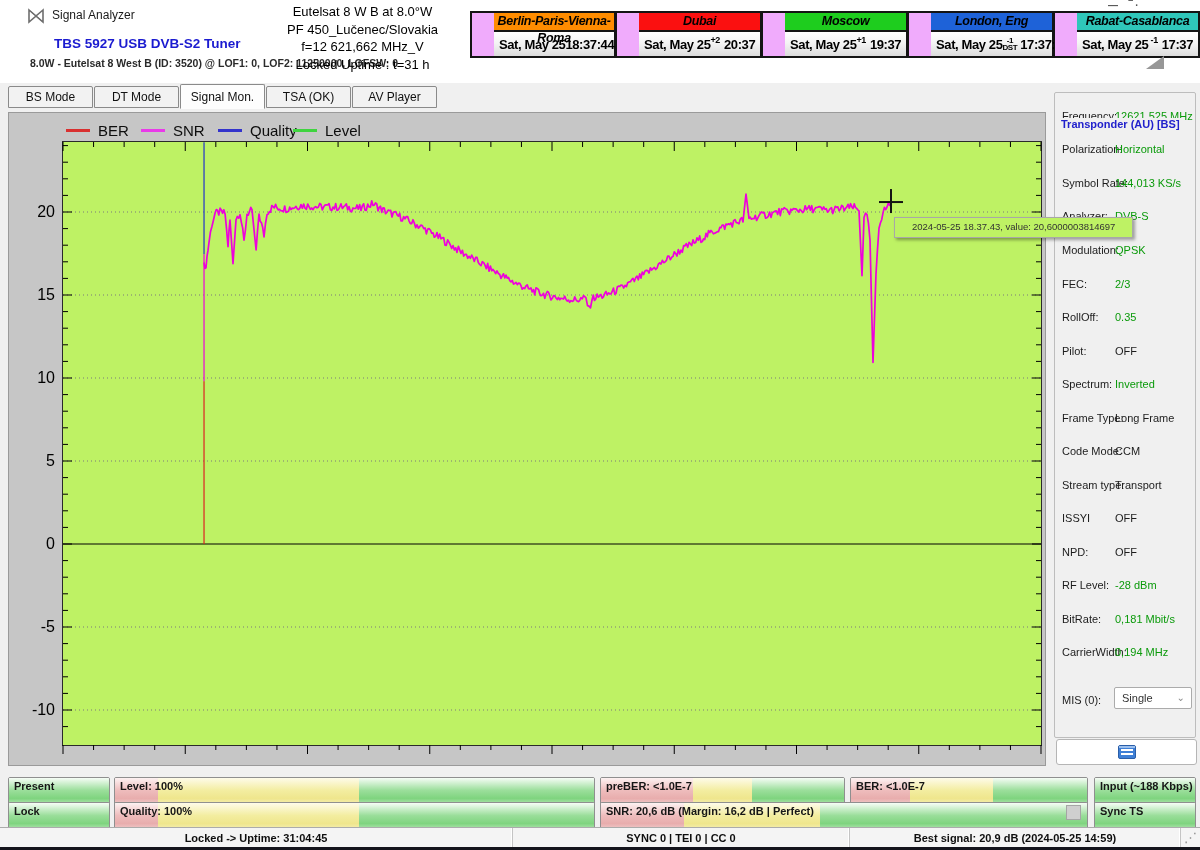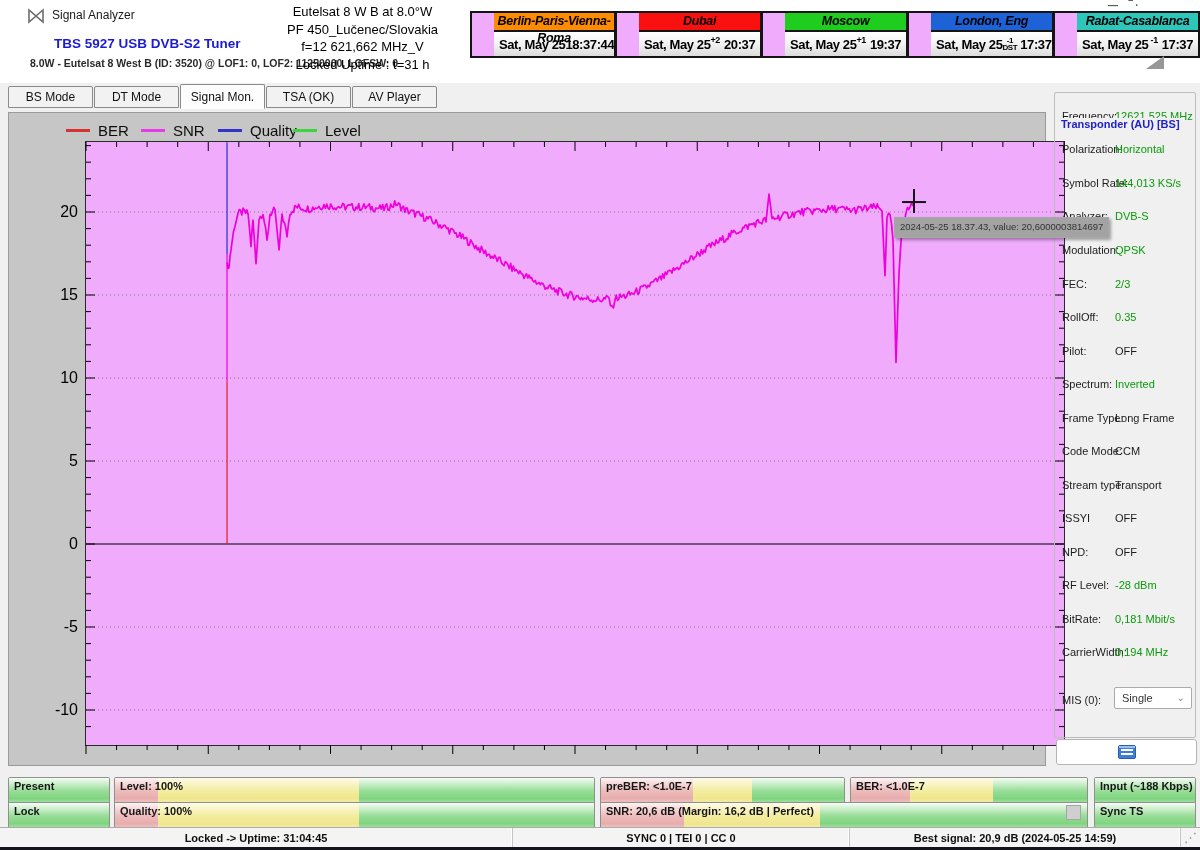--- a/index.html
+++ b/index.html
@@ -39,26 +39,26 @@
   
   #tabs{left:8px;top:84px;width:600px;height:26px;}
   .tab{position:absolute;top:2px;height:22px;width:85px;box-sizing:border-box;background:#f2f2f2;
        border:1px solid #8a8a8a;border-radius:2px 2px 0 0;font-size:12px;text-align:center;line-height:20px;color:#111;}
   .tab.active{top:0;height:25px;background:#fdfdfd;border-bottom-color:#fdfdfd;line-height:24px;z-index:2;}
 
   
   #chart-frame{left:8px;top:112px;width:1038px;height:654px;background:#c6c6c6;border:1px solid #9a9a9a;box-sizing:border-box;}
   .legend-item{position:absolute;top:9px;height:16px;display:flex;align-items:center;font-size:15px;color:#0d0d0d;}
   .legend-swatch{width:24px;height:3px;margin-right:8px;}
-  #plot{position:absolute;left:53px;top:28px;width:978px;height:603px;background:#f0abfc;border:1px solid #2a2a2a;margin-left:23px;}
+  #plot{position:absolute;left:53px;top:28px;width:978px;height:603px;background:#bef264;border:1px solid #2a2a2a;}
   #plot svg{overflow:visible;display:block;font-family:"Liberation Sans",sans-serif;}
 
   
-  #tooltip{left:894px;top:217px;height:19px;line-height:18px;background:#a3a3a3;border:1px solid #a8a8a8;
-           padding:0 5px;font-size:9.5px;color:#333;white-space:nowrap;box-shadow:2px 2px 3px rgba(0,0,0,0.35);z-index:60;}
+  #tooltip{left:894px;top:217px;height:19px;line-height:18px;background:#bef264;border:1px solid #a8a8a8;
+           padding:0 17px;font-size:9.5px;color:#333;white-space:nowrap;box-shadow:2px 2px 3px rgba(0,0,0,0.35);z-index:60;}
 
   
   #tp-box{left:1054px;top:92px;width:142px;height:646px;border:1px solid #bdbdbd;border-radius:2px;box-sizing:border-box;}
   #tp-title{left:1058px;top:85px;background:#f0f0f0;padding:0 3px;font-size:11px;font-weight:bold;color:#2121cc;z-index:2;margin-top:33px;}
   .trow{position:absolute;left:1062px;width:132px;height:14px;font-size:11px;}
   .tlab{position:absolute;left:0;color:#1c1c1c;}
   .tval{position:absolute;left:53px;font-weight:normal;color:#1c1c1c;}
   .tval.g{color:#0a9a0a;}
   #mis-row{position:absolute;left:1062px;top:694px;font-size:11px;color:#1c1c1c;}
   #mis-select{left:1114px;top:687px;width:78px;height:22px;background:#fff;border:1px solid #ababab;border-radius:2px;

